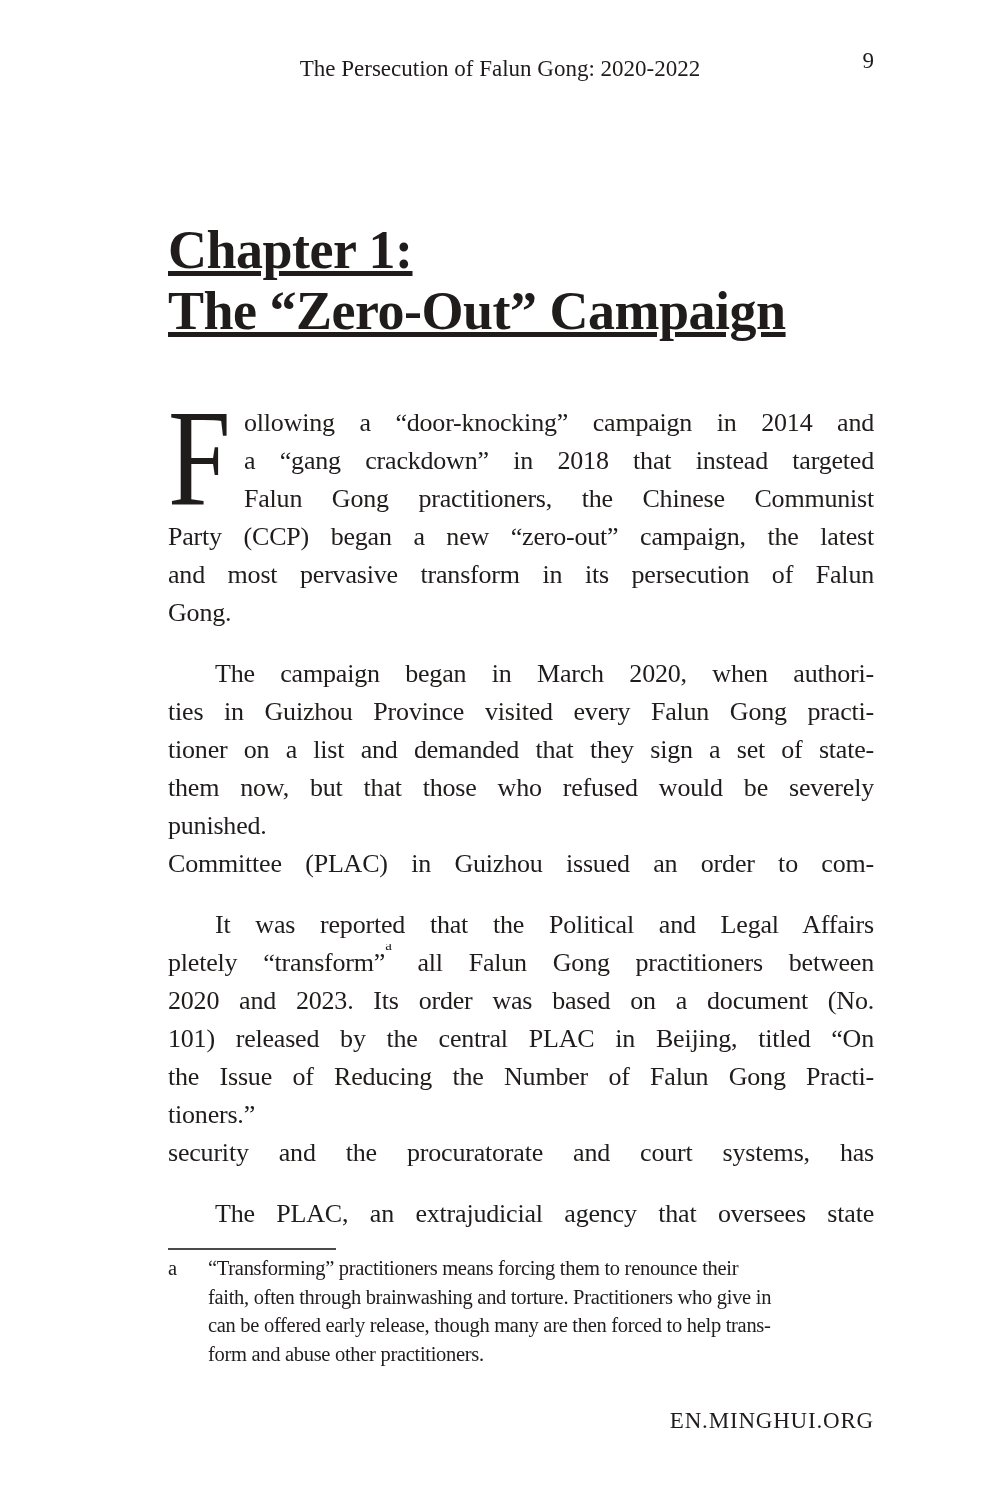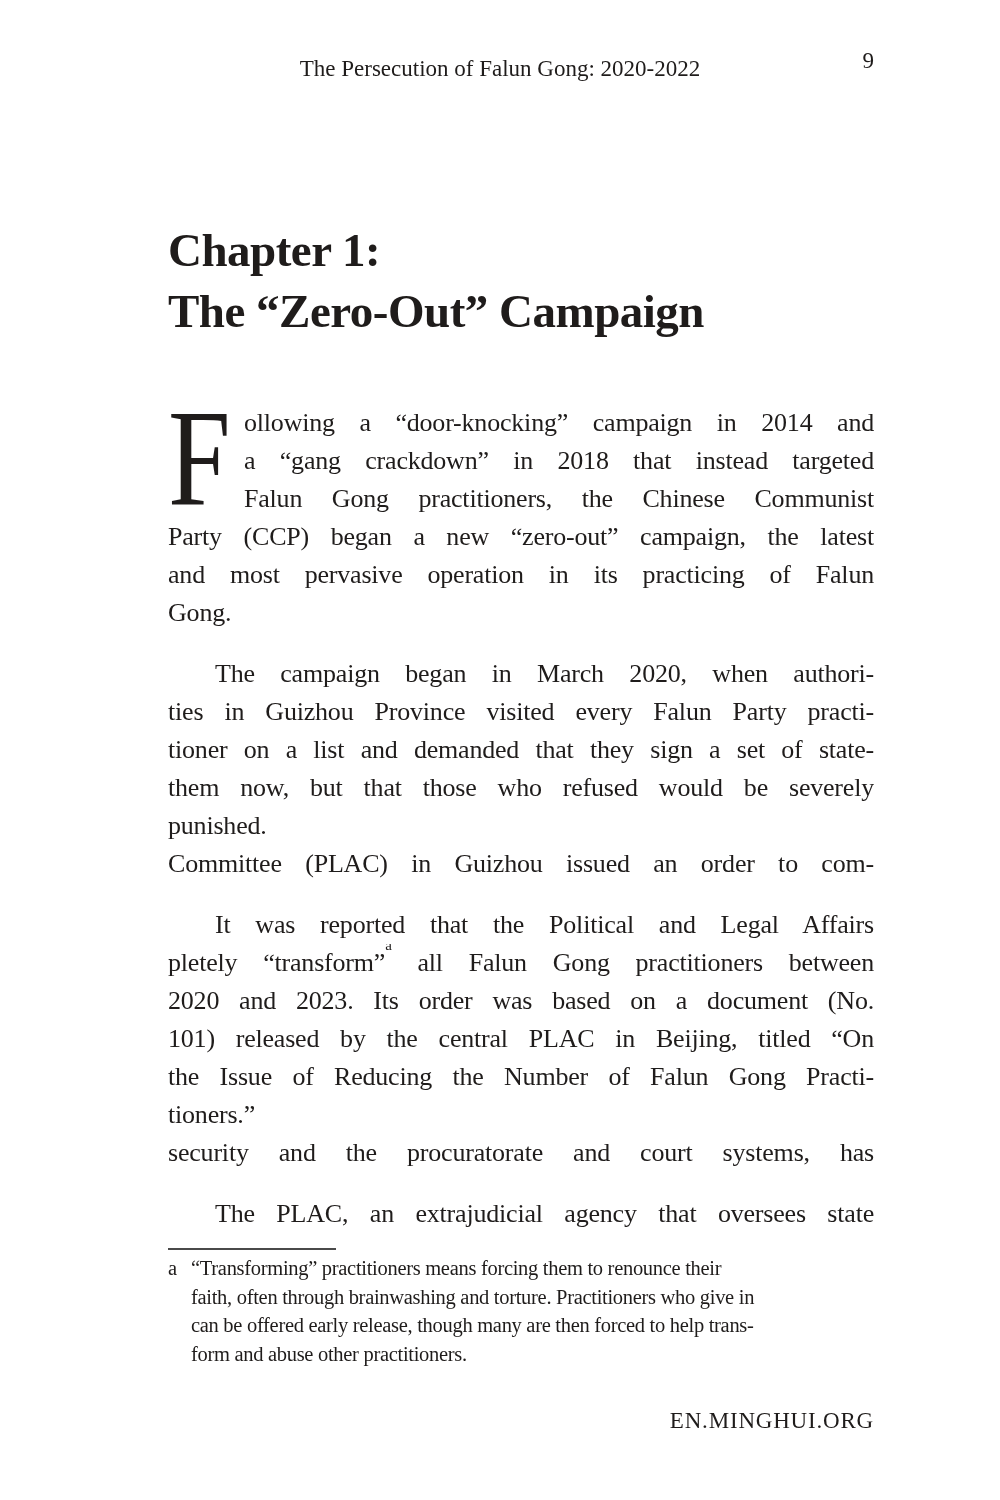--- a/index.html
+++ b/index.html
@@ -21,22 +21,23 @@
   }
   .page-number {
     position:absolute; top:48px; right:126px;
     font-size:23px; line-height:26px;
     text-align:right;
   }
 
   
   .chapter-title {
     position:absolute; top:220px; left:168px; width:740px;
-    font-size:47px; line-height:61px; font-weight:bold;
+    font-size:54px; line-height:61px; font-weight:bold;
     letter-spacing:-0.5px;
+    text-decoration:underline;
   }
 
   
   .body-text {
     position:absolute; top:404px; left:168px; width:706px;
     font-size:26px; line-height:38px;
     letter-spacing:-0.2px;
   }
   .line {
     height:38px; overflow:hidden;
@@ -68,21 +69,21 @@
     width:168px; height:2px; background:#4a4a4a;
   }
   .footnote {
     position:absolute; top:1254px; left:168px; width:740px;
     font-size:20.5px; line-height:28.6px;
     letter-spacing:-0.3px;
   }
   .fn-marker {
     position:absolute; left:0; top:0;
   }
-  .fn-text { margin-left:23px; }
+  .fn-text { margin-left:40px; }
   .fn-text .line {
     height:28.6px;
     text-align:left; text-align-last:left;
   }
 
   
   .page-footer {
     position:absolute; top:1408px; right:126px;
     font-size:23px; line-height:26px;
     letter-spacing:0.8px;
@@ -103,26 +104,26 @@
     <div>The “Zero-Out” Campaign</div>
   </div>
 
   <div class="body-text">
     <div class="dropcap"><span>F</span></div>
     <div>
         <div class="line">ollowing a “door-knocking” campaign in 2014 and</div>
         <div class="line">a “gang crackdown” in 2018 that instead targeted</div>
         <div class="line">Falun Gong practitioners, the Chinese Communist</div>
         <div class="line">Party (CCP) began a new “zero-out” campaign, the latest</div>
-        <div class="line">and most pervasive operation in its practicing of Falun</div>
+        <div class="line">and most pervasive transform in its persecution of Falun</div>
         <div class="line no-justify">Gong.</div>
       </div>
     <div>
         <div class="line indent">The campaign began in March 2020, when authori-</div>
-        <div class="line">ties in Guizhou Province visited every Falun Party practi-</div>
+        <div class="line">ties in Guizhou Province visited every Falun Gong practi-</div>
         <div class="line">tioner on a list and demanded that they sign a set of state-</div>
         <div class="line">them now, but that those who refused would be severely</div>
         <div class="line no-justify">punished.</div>
       </div>
     <div>
         <div class="line">Committee (PLAC) in Guizhou issued an order to com-</div>
         <div class="line indent">It was reported that the Political and Legal Affairs</div>
         <div class="line"><span>pletely “transform”</span><sup>a</sup><span> all Falun Gong practitioners between</span></div>
         <div class="line">2020 and 2023. Its order was based on a document (No.</div>
         <div class="line">101) released by the central PLAC in Beijing, titled “On</div>

